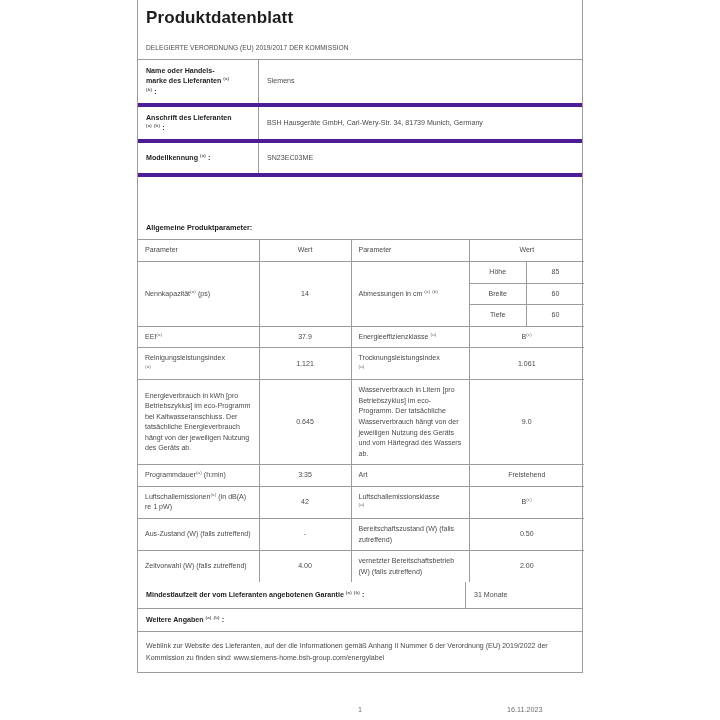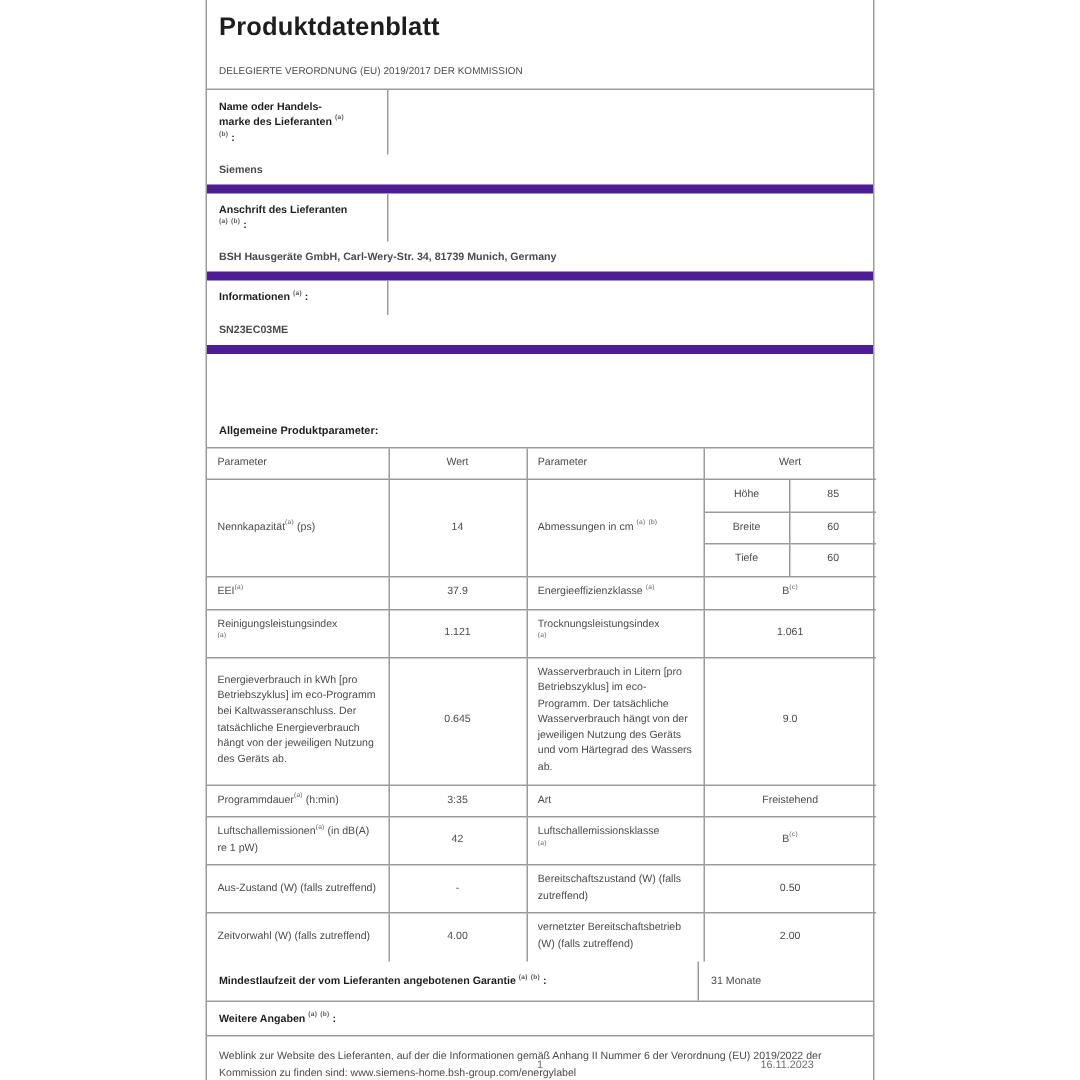--- a/index.html
+++ b/index.html
@@ -50,23 +50,22 @@
     font-size: 6.6px;
     color: #4a4a4a;
     padding: 7px 8px 8px 8px;
     letter-spacing: .05px;
   }
 
   
   .kv {
     display: flex;
     align-items: stretch;
-    border-bottom: 6px solid #4c1d95;
+    border-bottom: 4px solid #4c1d95;
     min-height: 30px;
-    flex-direction: column;
   }
   .kv-label {
     width: 121px;
     flex: none;
     box-sizing: border-box;
     padding: 6px 6px 6px 8px;
     font-size: 7.1px;
     font-weight: bold;
     color: #1d1d1d;
     line-height: 1.45;
@@ -75,21 +74,20 @@
     align-items: center;
   }
   .kv-value {
     flex: 1;
     box-sizing: border-box;
     padding: 6px 8px;
     font-size: 7.1px;
     color: #4a4a4a;
     display: flex;
     align-items: center;
-    font-weight: bold;
   }
 
   .section-head {
     border-bottom: 1px solid #9b9b9b;
     padding: 7px 8px 7px 8px;
     font-size: 7.3px;
     font-weight: bold;
     color: #1d1d1d;
     margin-top: 39px;
   }
@@ -246,21 +244,21 @@
           <sup>(a)</sup>
           <sup>(b)</sup> :
         </span>
       </div>
       <div class="kv-value">BSH Hausgeräte GmbH, Carl-Wery-Str. 34, 81739 Munich, Germany</div>
     </div>
 
     <div class="kv">
       <div class="kv-label">
         <span>
-          <span>Informationen</span>
+          <span>Modellkennung</span>
           <sup>(a)</sup> :
         </span>
       </div>
       <div class="kv-value">SN23EC03ME</div>
     </div>
 
     <div class="section-head">Allgemeine Produktparameter:</div>
 
     <table class="params">
       <tbody>

